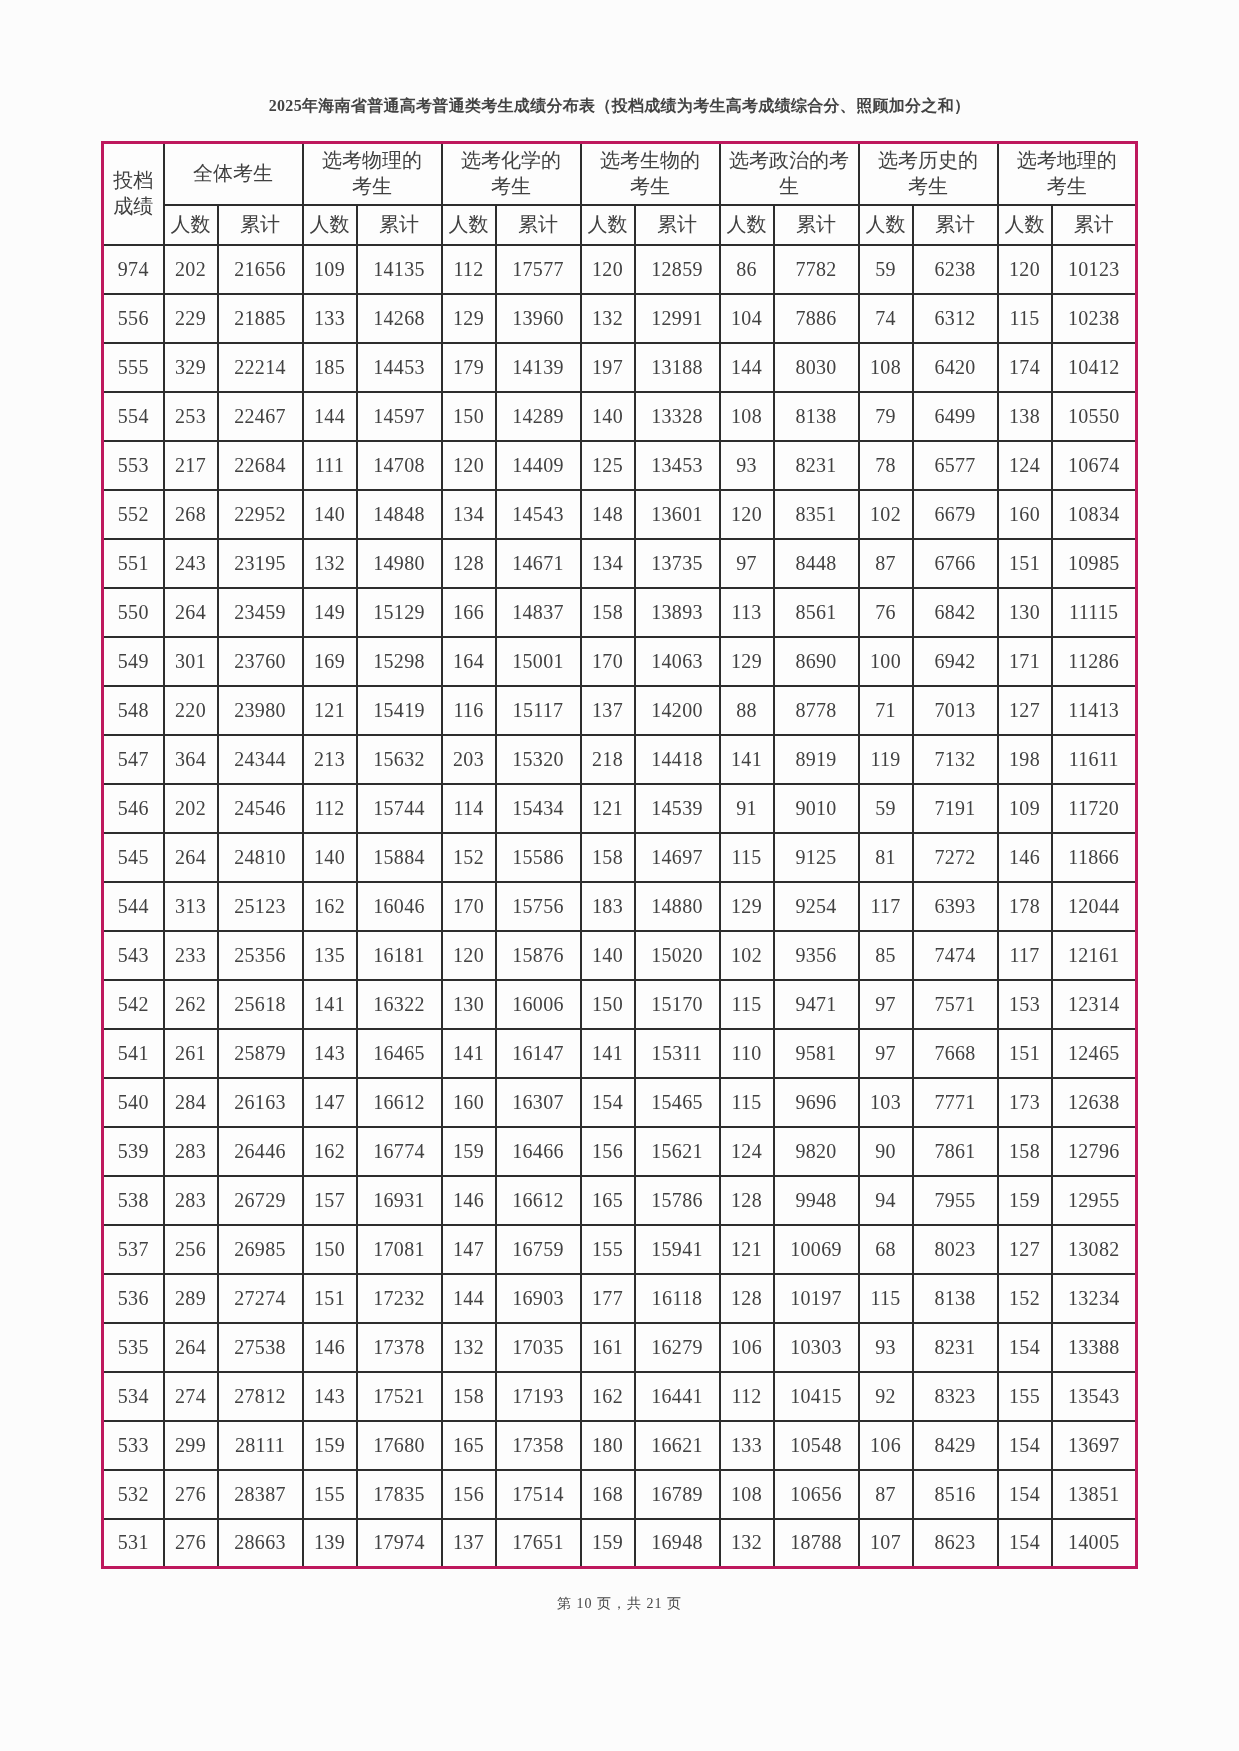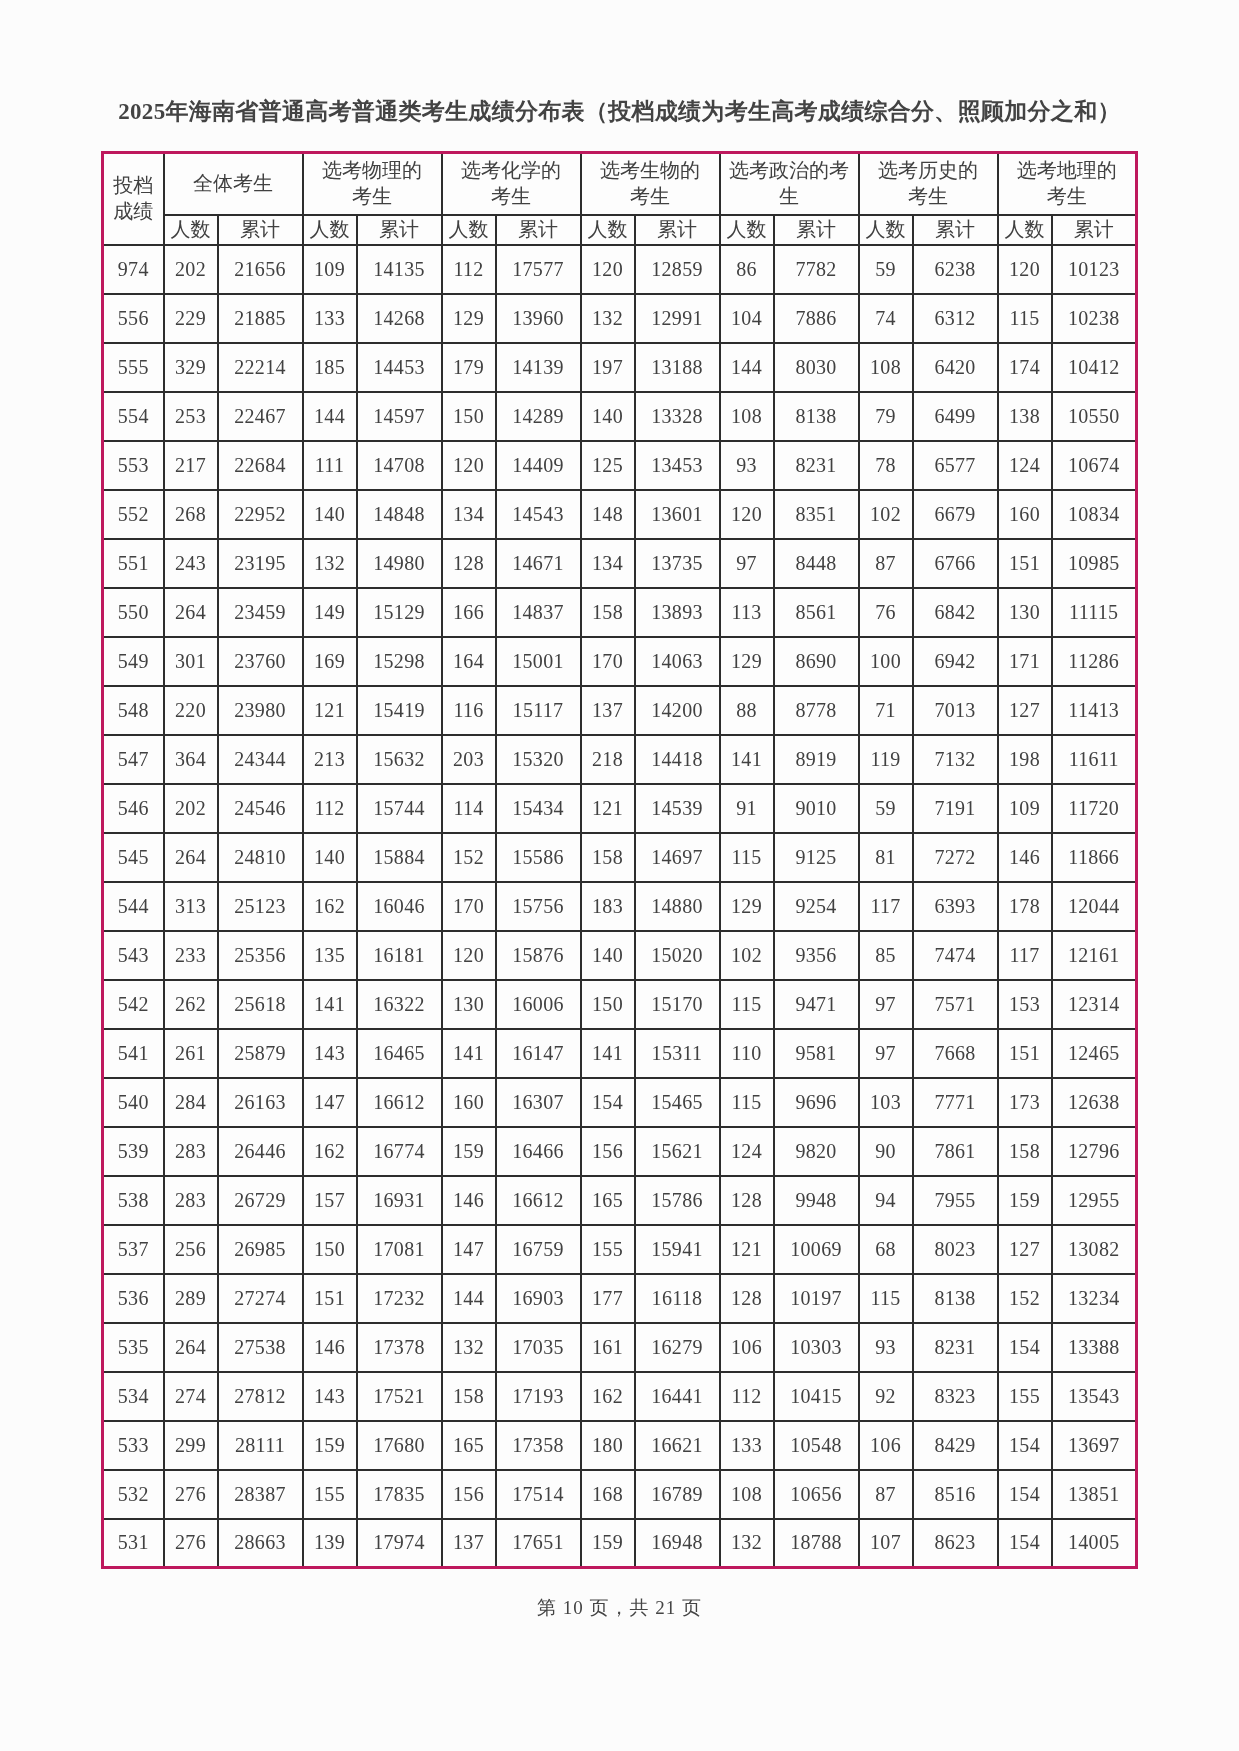--- a/index.html
+++ b/index.html
@@ -10,21 +10,21 @@
     margin: 0 auto;
     background: #fcfcfc;
     font-family: "Liberation Serif", "DejaVu Serif", serif;
     color: #3f3f3f;
     position: relative;
     overflow: hidden;
   }
   .title {
     padding-top: 96px;
     text-align: center;
-    font-size: 23px;
+    font-size: 16px;
     font-weight: bold;
     color: #434343;
     letter-spacing: 0.3px;
   }
   table.score-table {
     border-collapse: collapse;
     margin: 24px auto 0;
     table-layout: fixed;
     border: 3px solid #be185d;
     background: #fdfdfd;
@@ -43,26 +43,26 @@
   th.score-th {
     white-space: pre-line;
     line-height: 1.3;
     font-size: 20px;
   }
   tr.group-row th {
     height: 62px;
     white-space: pre-line;
     line-height: 1.28;
   }
-  tr.sub-row th { height: 30px; }
+  tr.sub-row th { height: 40px; }
   tbody td { height: 49px; letter-spacing: 0.3px; }
   .footer {
     text-align: center;
     margin-top: 26px;
-    font-size: 19px;
+    font-size: 14px;
     color: #444444;
     letter-spacing: 1px;
   }
 </style>
 </head>
 <body>
 
 <div class="page">
   <div class="title">2025年海南省普通高考普通类考生成绩分布表（投档成绩为考生高考成绩综合分、照顾加分之和）</div>
 

